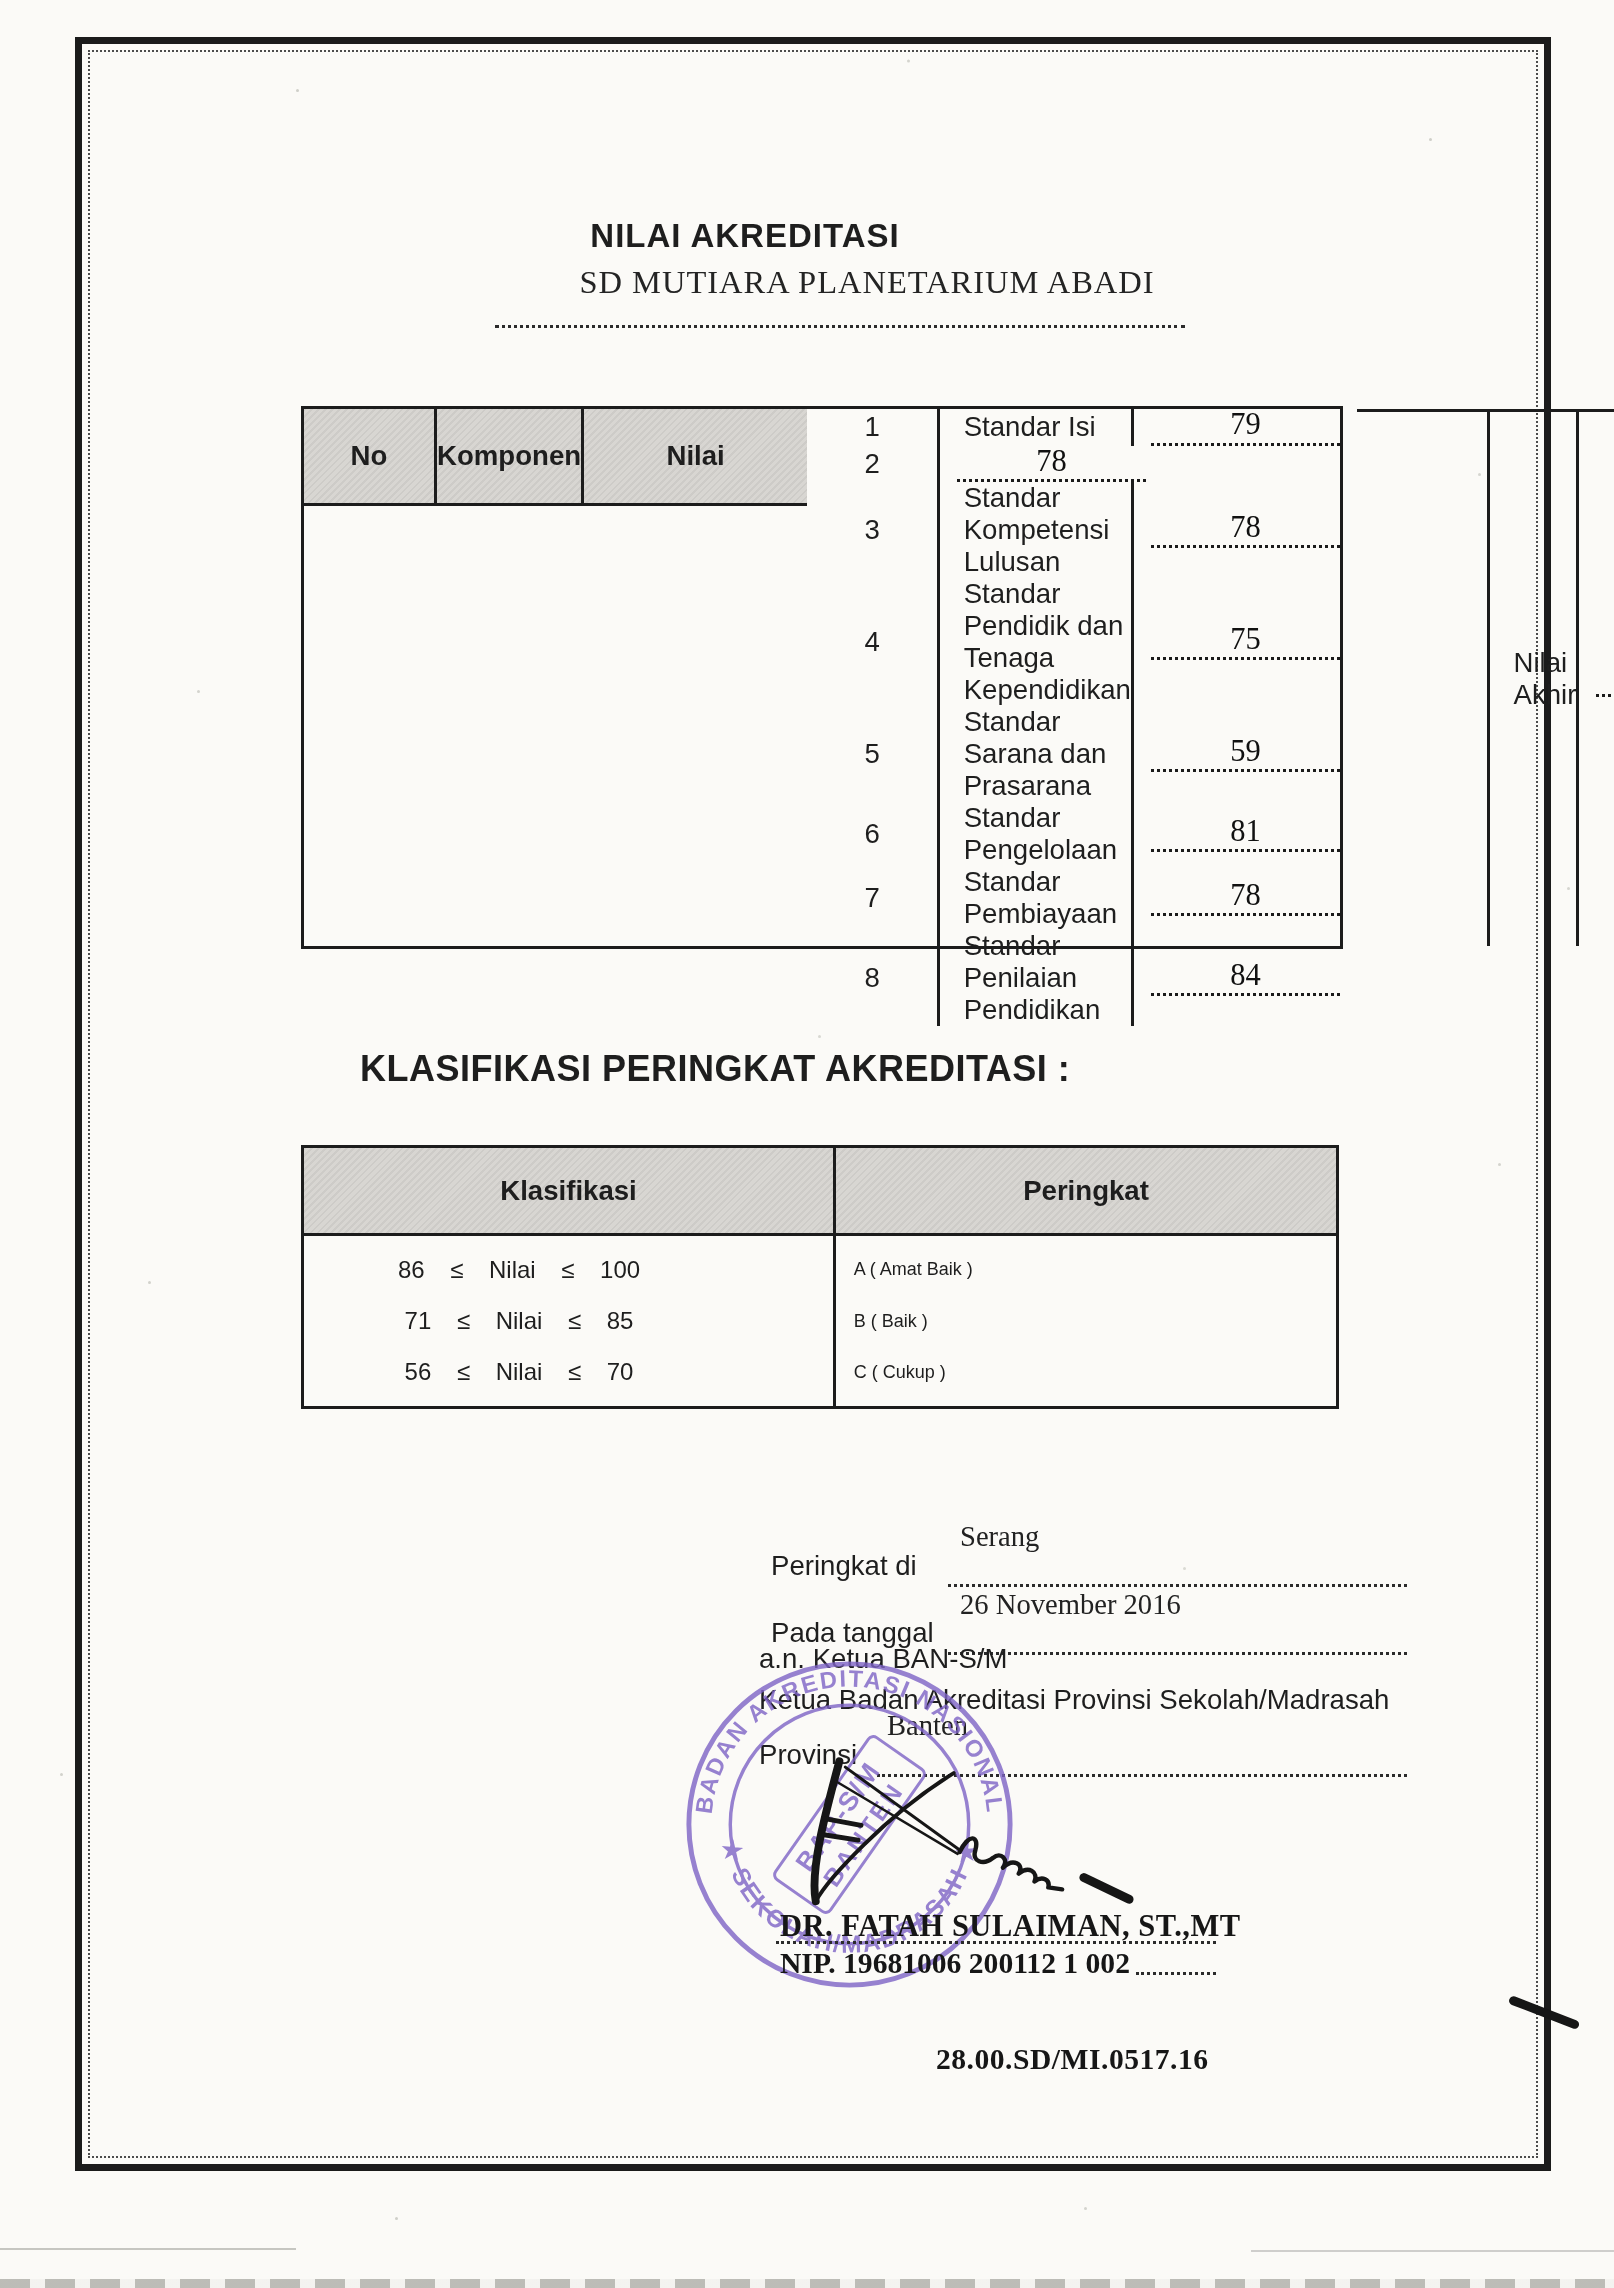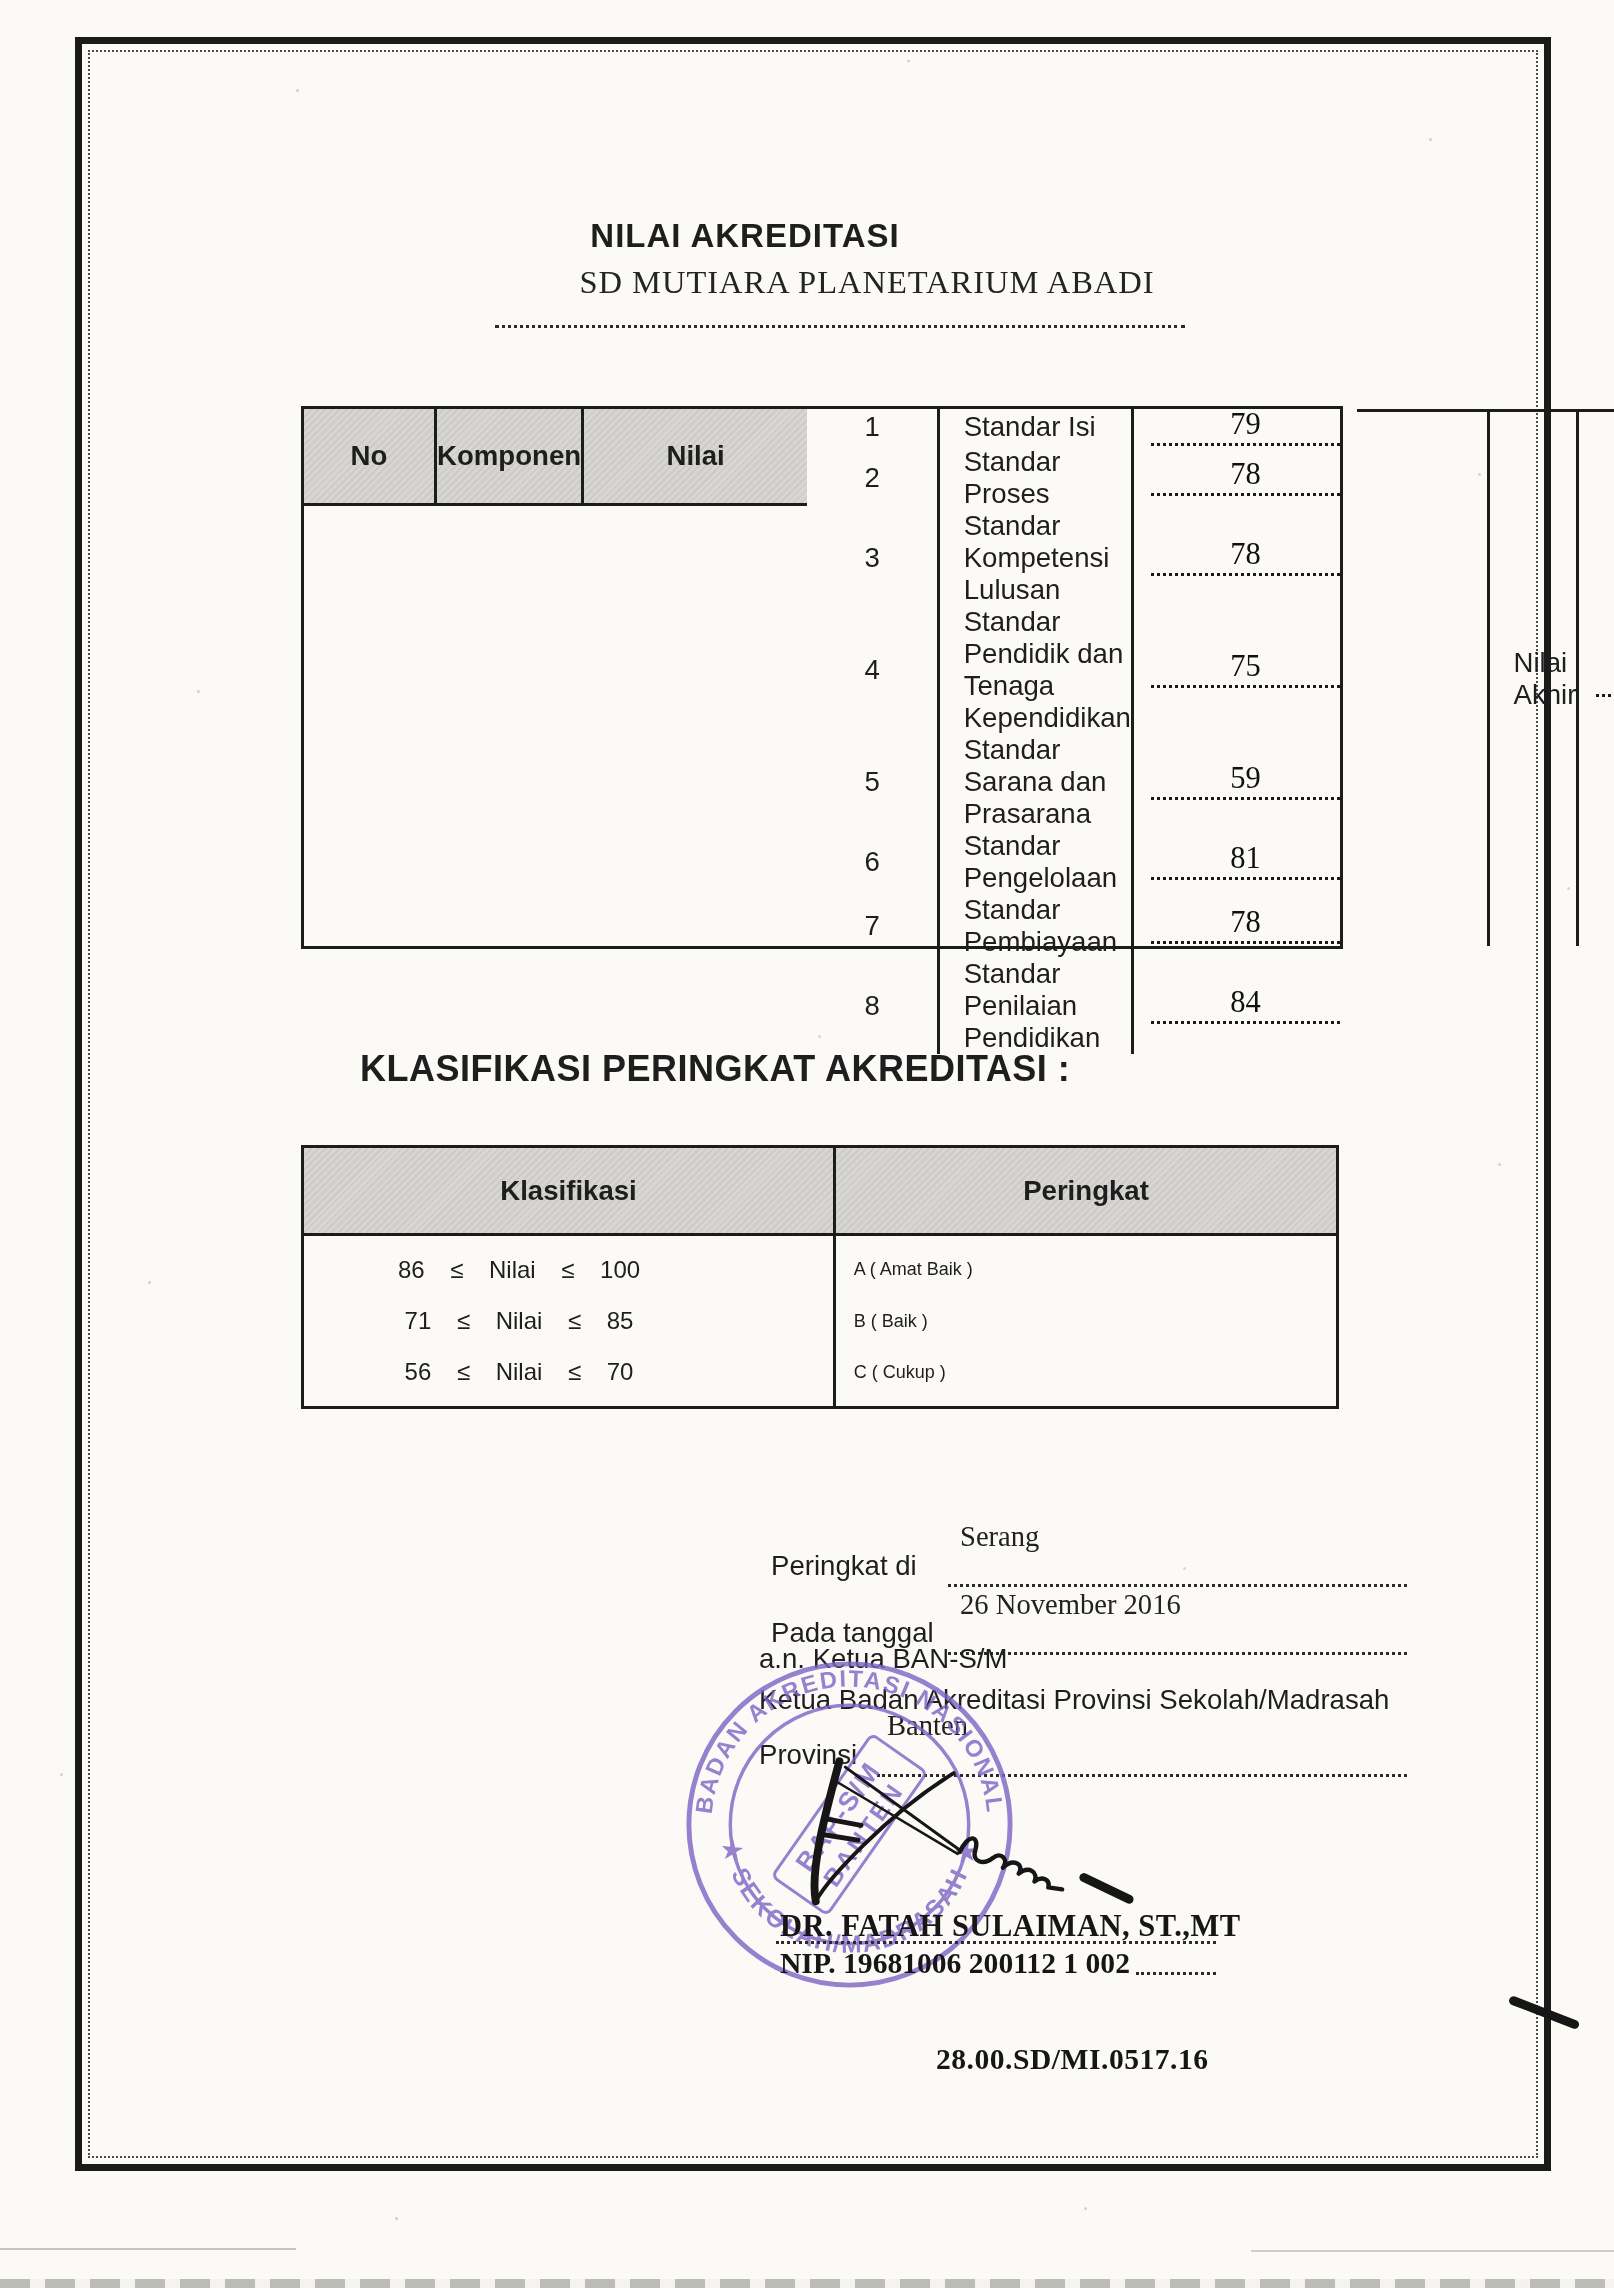--- a/index.html
+++ b/index.html
@@ -114,21 +114,20 @@
       <div class="t-row">
         <div class="c-no">1</div>
         <div class="c-komp">Standar Isi</div>
         <div class="c-nilai">
           <span class="score-val">79</span>
           <span class="score-dots"></span>
         </div>
       </div>
       <div class="t-row">
         <div class="c-no">2</div>
-        <div class="c-komp">Standar Proses</div>
         <div class="c-nilai">
           <span class="score-val">78</span>
           <span class="score-dots"></span>
         </div>
       </div>
       <div class="t-row">
         <div class="c-no">3</div>
         <div class="c-komp">Standar Kompetensi Lulusan</div>
         <div class="c-nilai">
           <span class="score-val">78</span>

